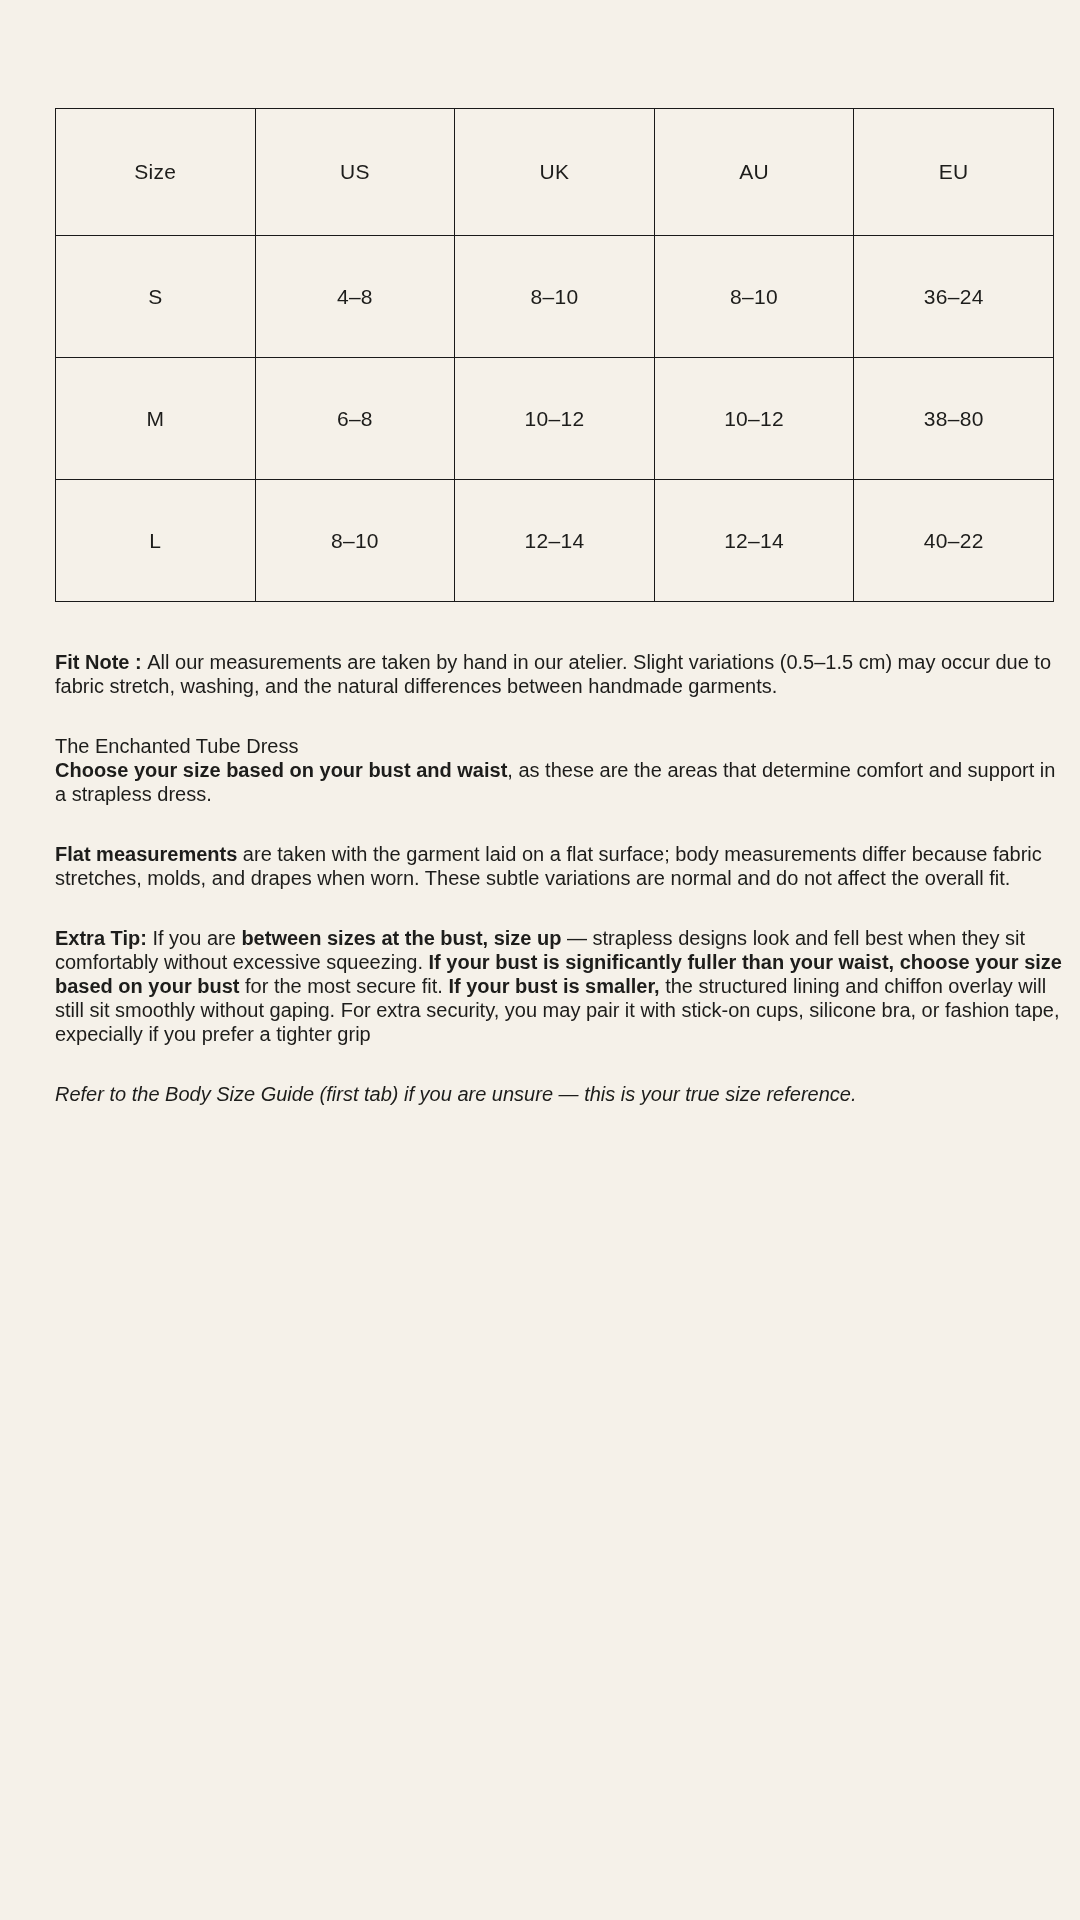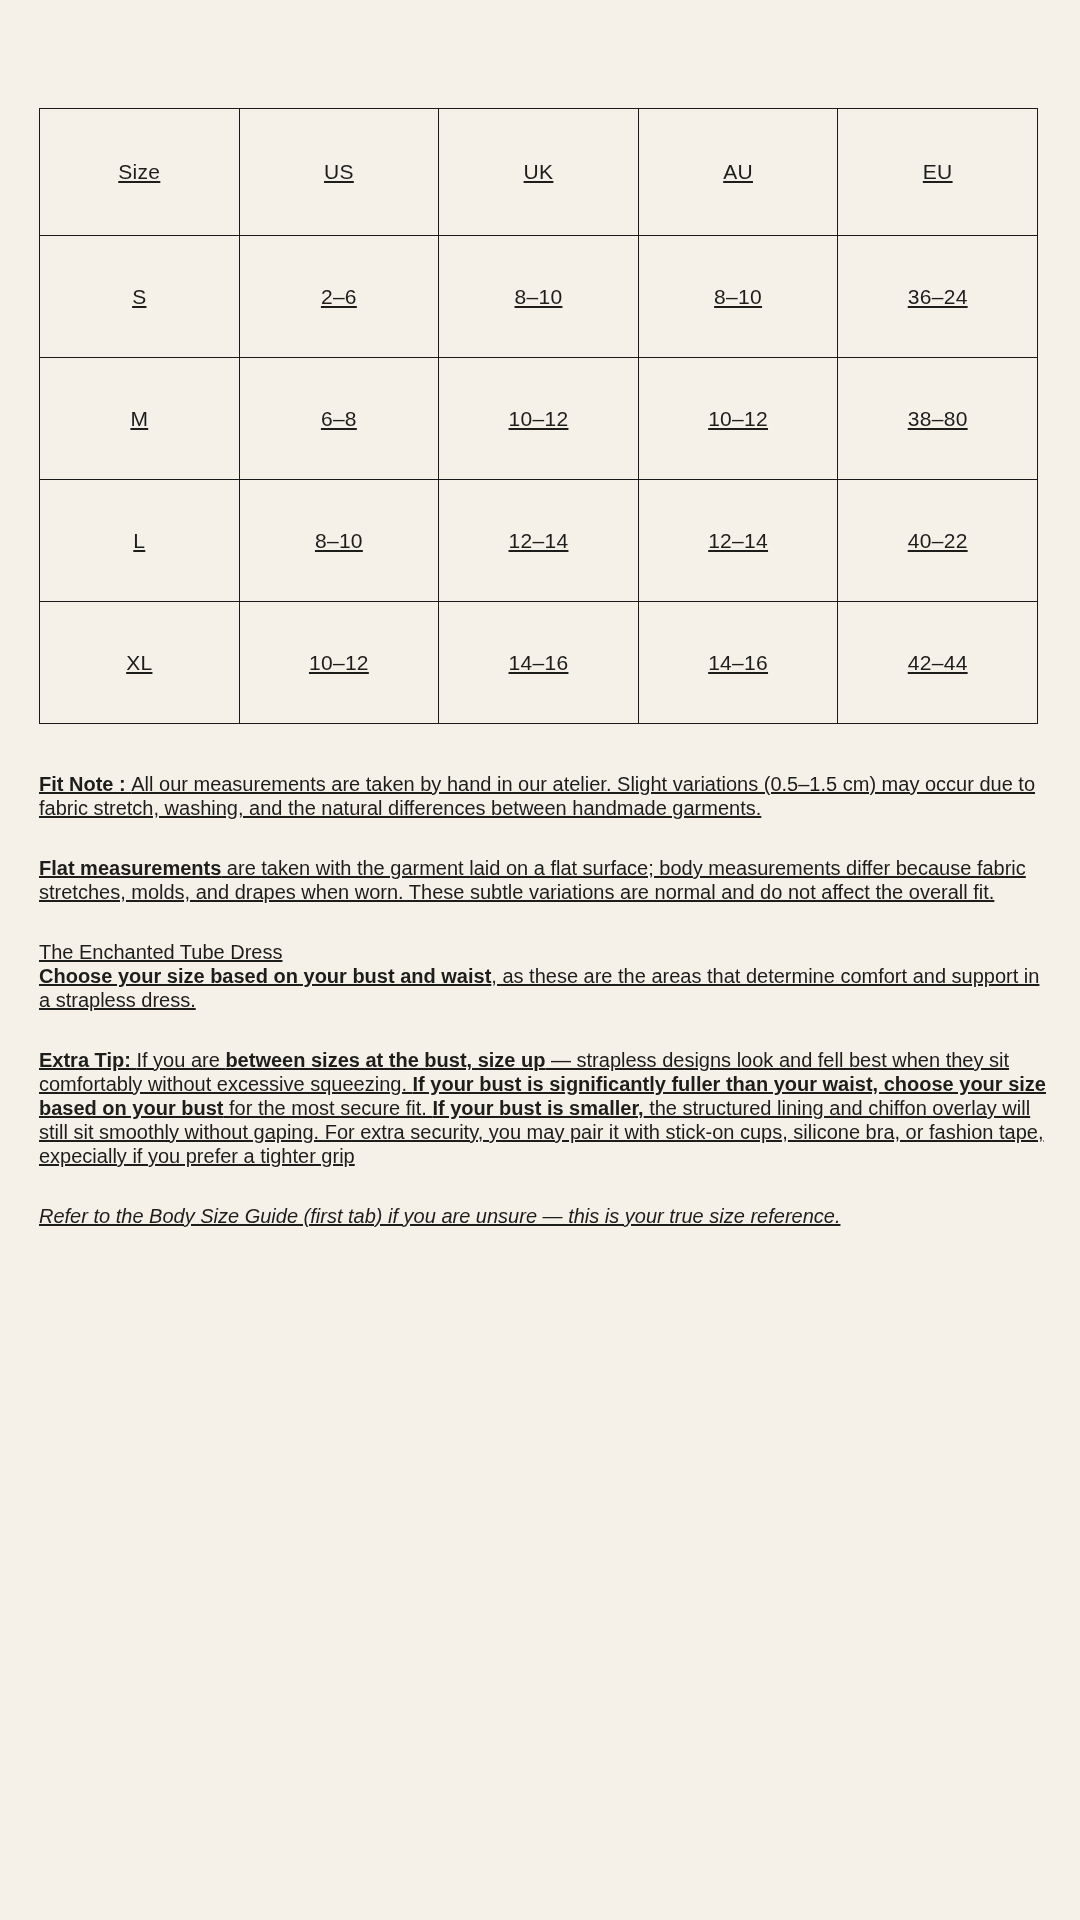--- a/index.html
+++ b/index.html
@@ -7,24 +7,23 @@
     position: relative;
     width: 1080px;
     height: 1920px;
     background: #f5f1e9;
     color: #1d1d1b;
     font-family: "Liberation Sans", sans-serif;
     overflow: hidden;
   }
   .content {
     position: absolute;
-    left: 39px;
+    left: 55px;
     top: 108px;
     width: 999px;
-    text-decoration: underline;
   }
   table.size-chart {
     border-collapse: collapse;
     width: 999px;
     table-layout: fixed;
   }
   table.size-chart th,
   table.size-chart td {
     border: 1.5px solid #1a1a1a;
     text-align: center;
@@ -58,56 +57,49 @@
           <th>Size</th>
           <th>US</th>
           <th>UK</th>
           <th>AU</th>
           <th>EU</th>
         </tr>
       </thead>
       <tbody>
         <tr>
           <td>S</td>
-          <td>2–6</td>
+          <td>4–8</td>
           <td>8–10</td>
           <td>8–10</td>
           <td>36–24</td>
         </tr>
         <tr>
           <td>M</td>
           <td>6–8</td>
           <td>10–12</td>
           <td>10–12</td>
           <td>38–80</td>
         </tr>
         <tr>
           <td>L</td>
           <td>8–10</td>
           <td>12–14</td>
           <td>12–14</td>
           <td>40–22</td>
         </tr>
-        <tr>
-          <td>XL</td>
-          <td>10–12</td>
-          <td>14–16</td>
-          <td>14–16</td>
-          <td>42–44</td>
-        </tr>
       </tbody>
     </table>
 
     <div class="notes">
 
       <p><span class="b">Fit Note : </span><span>All our measurements are taken by hand in our atelier. Slight variations (0.5–1.5 cm) may occur due to fabric stretch, washing, and the natural differences between handmade garments.</span></p>
 
+      <p><span>The Enchanted Tube Dress</span><br><span class="b">Choose your size based on your bust and waist</span><span>, as these are the areas that determine comfort and support in a strapless dress.</span></p>
+
       <p><span class="b">Flat measurements</span><span> are taken with the garment laid on a flat surface; body measurements differ because fabric stretches, molds, and drapes when worn. These subtle variations are normal and do not affect the overall fit.</span></p>
-
-      <p><span>The Enchanted Tube Dress</span><br><span class="b">Choose your size based on your bust and waist</span><span>, as these are the areas that determine comfort and support in a strapless dress.</span></p>
 
       <p><span class="b">Extra Tip: </span><span>If you are </span><span class="b">between sizes at the bust, size up</span><span> — strapless designs look and fell best when they sit comfortably without excessive squeezing. </span><span class="b">If your bust is significantly fuller than your waist, choose your size based on your bust</span><span> for the most secure fit. </span><span class="b">If your bust is smaller,</span><span> the structured lining and chiffon overlay will still sit smoothly without gaping. For extra security, you may pair it with stick-on cups, silicone bra, or fashion tape, expecially if you prefer a tighter grip</span></p>
 
       <p class="ref">Refer to the Body Size Guide (first tab) if you are unsure — this is your true size reference.</p>
 
     </div>
   </div>
 </div>
 
 </body></html>

